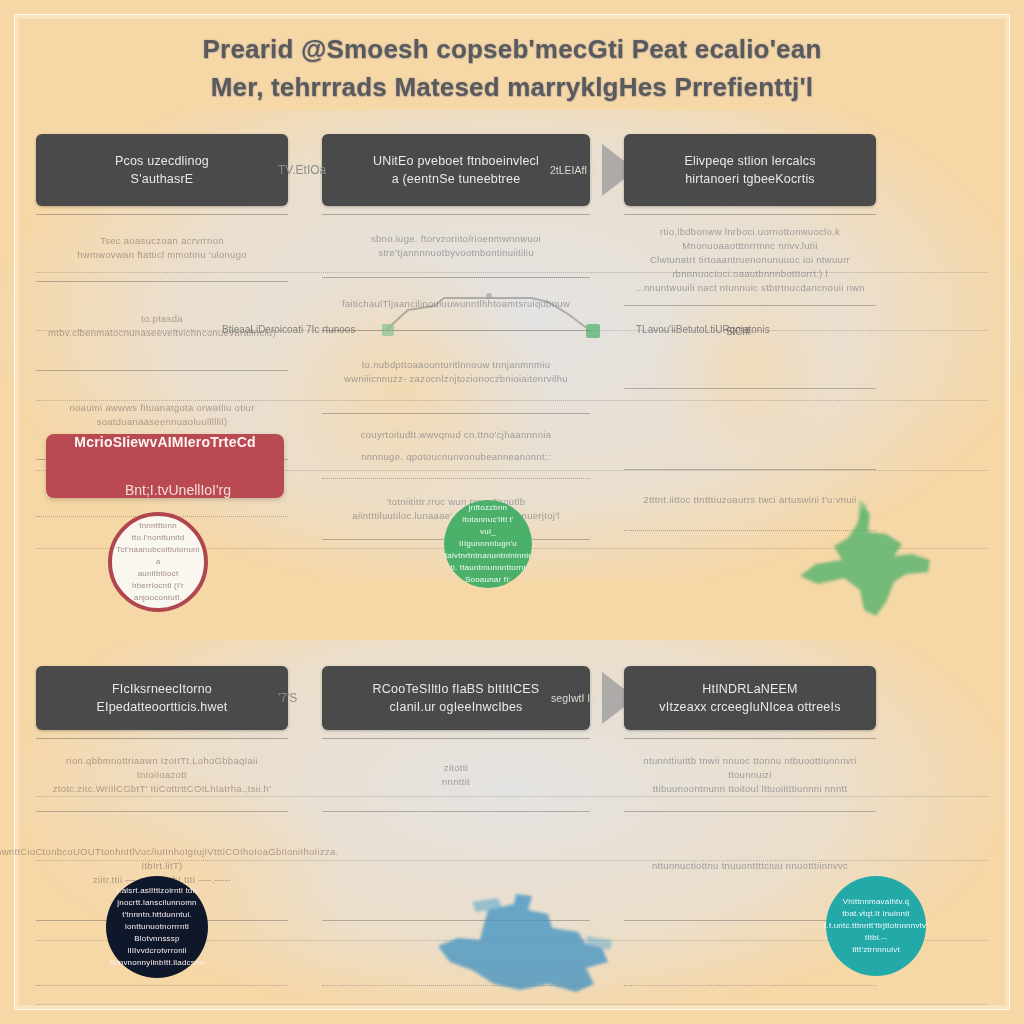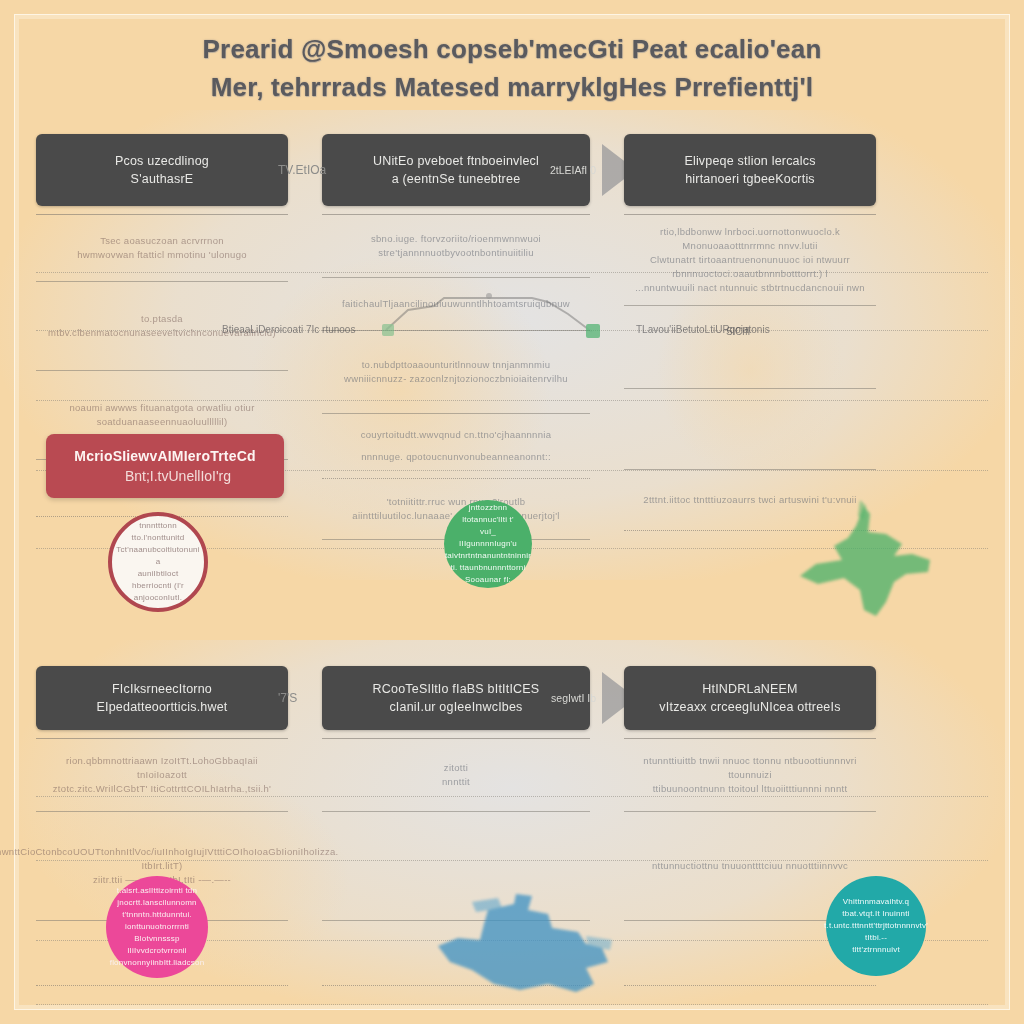--- a/index.html
+++ b/index.html
@@ -195,21 +195,21 @@
     position: absolute;
     left: 46px;
     top: 434px;
     width: 238px;
     height: 64px;
     background: #b94a52;
     border-radius: 8px;
     display: flex;
     flex-direction: column;
     align-items: center;
-    justify-content: center;
+    justify-content: space-between;
     box-shadow: 0 2px 5px rgba(0,0,0,0.18);
   }
   .redbox .rb-line-1 {
     color: #fdf4f2;
     font-size: 14px;
     font-weight: bold;
     filter: blur(0.45px);
     letter-spacing: 0.2px;
   }
   .redbox .rb-line-2 {
@@ -250,21 +250,21 @@
   .badge-green {
     left: 444px; top: 500px;
     width: 88px; height: 88px;
     background: #4bb06a;
   }
   .badge-green .b-line { color: #f2fbf4; }
 
   .badge-red-solid {
     left: 106px; top: 876px;
     width: 102px; height: 102px;
-    background: #ec4899;
+    background: #0f172a;
   }
   .badge-red-solid .b-line { color: #fbf0f1; }
 
   .badge-teal {
     left: 826px; top: 876px;
     width: 100px; height: 100px;
     background: #22a9a8;
   }
   .badge-teal .b-line { color: #f0fbfb; }
 

